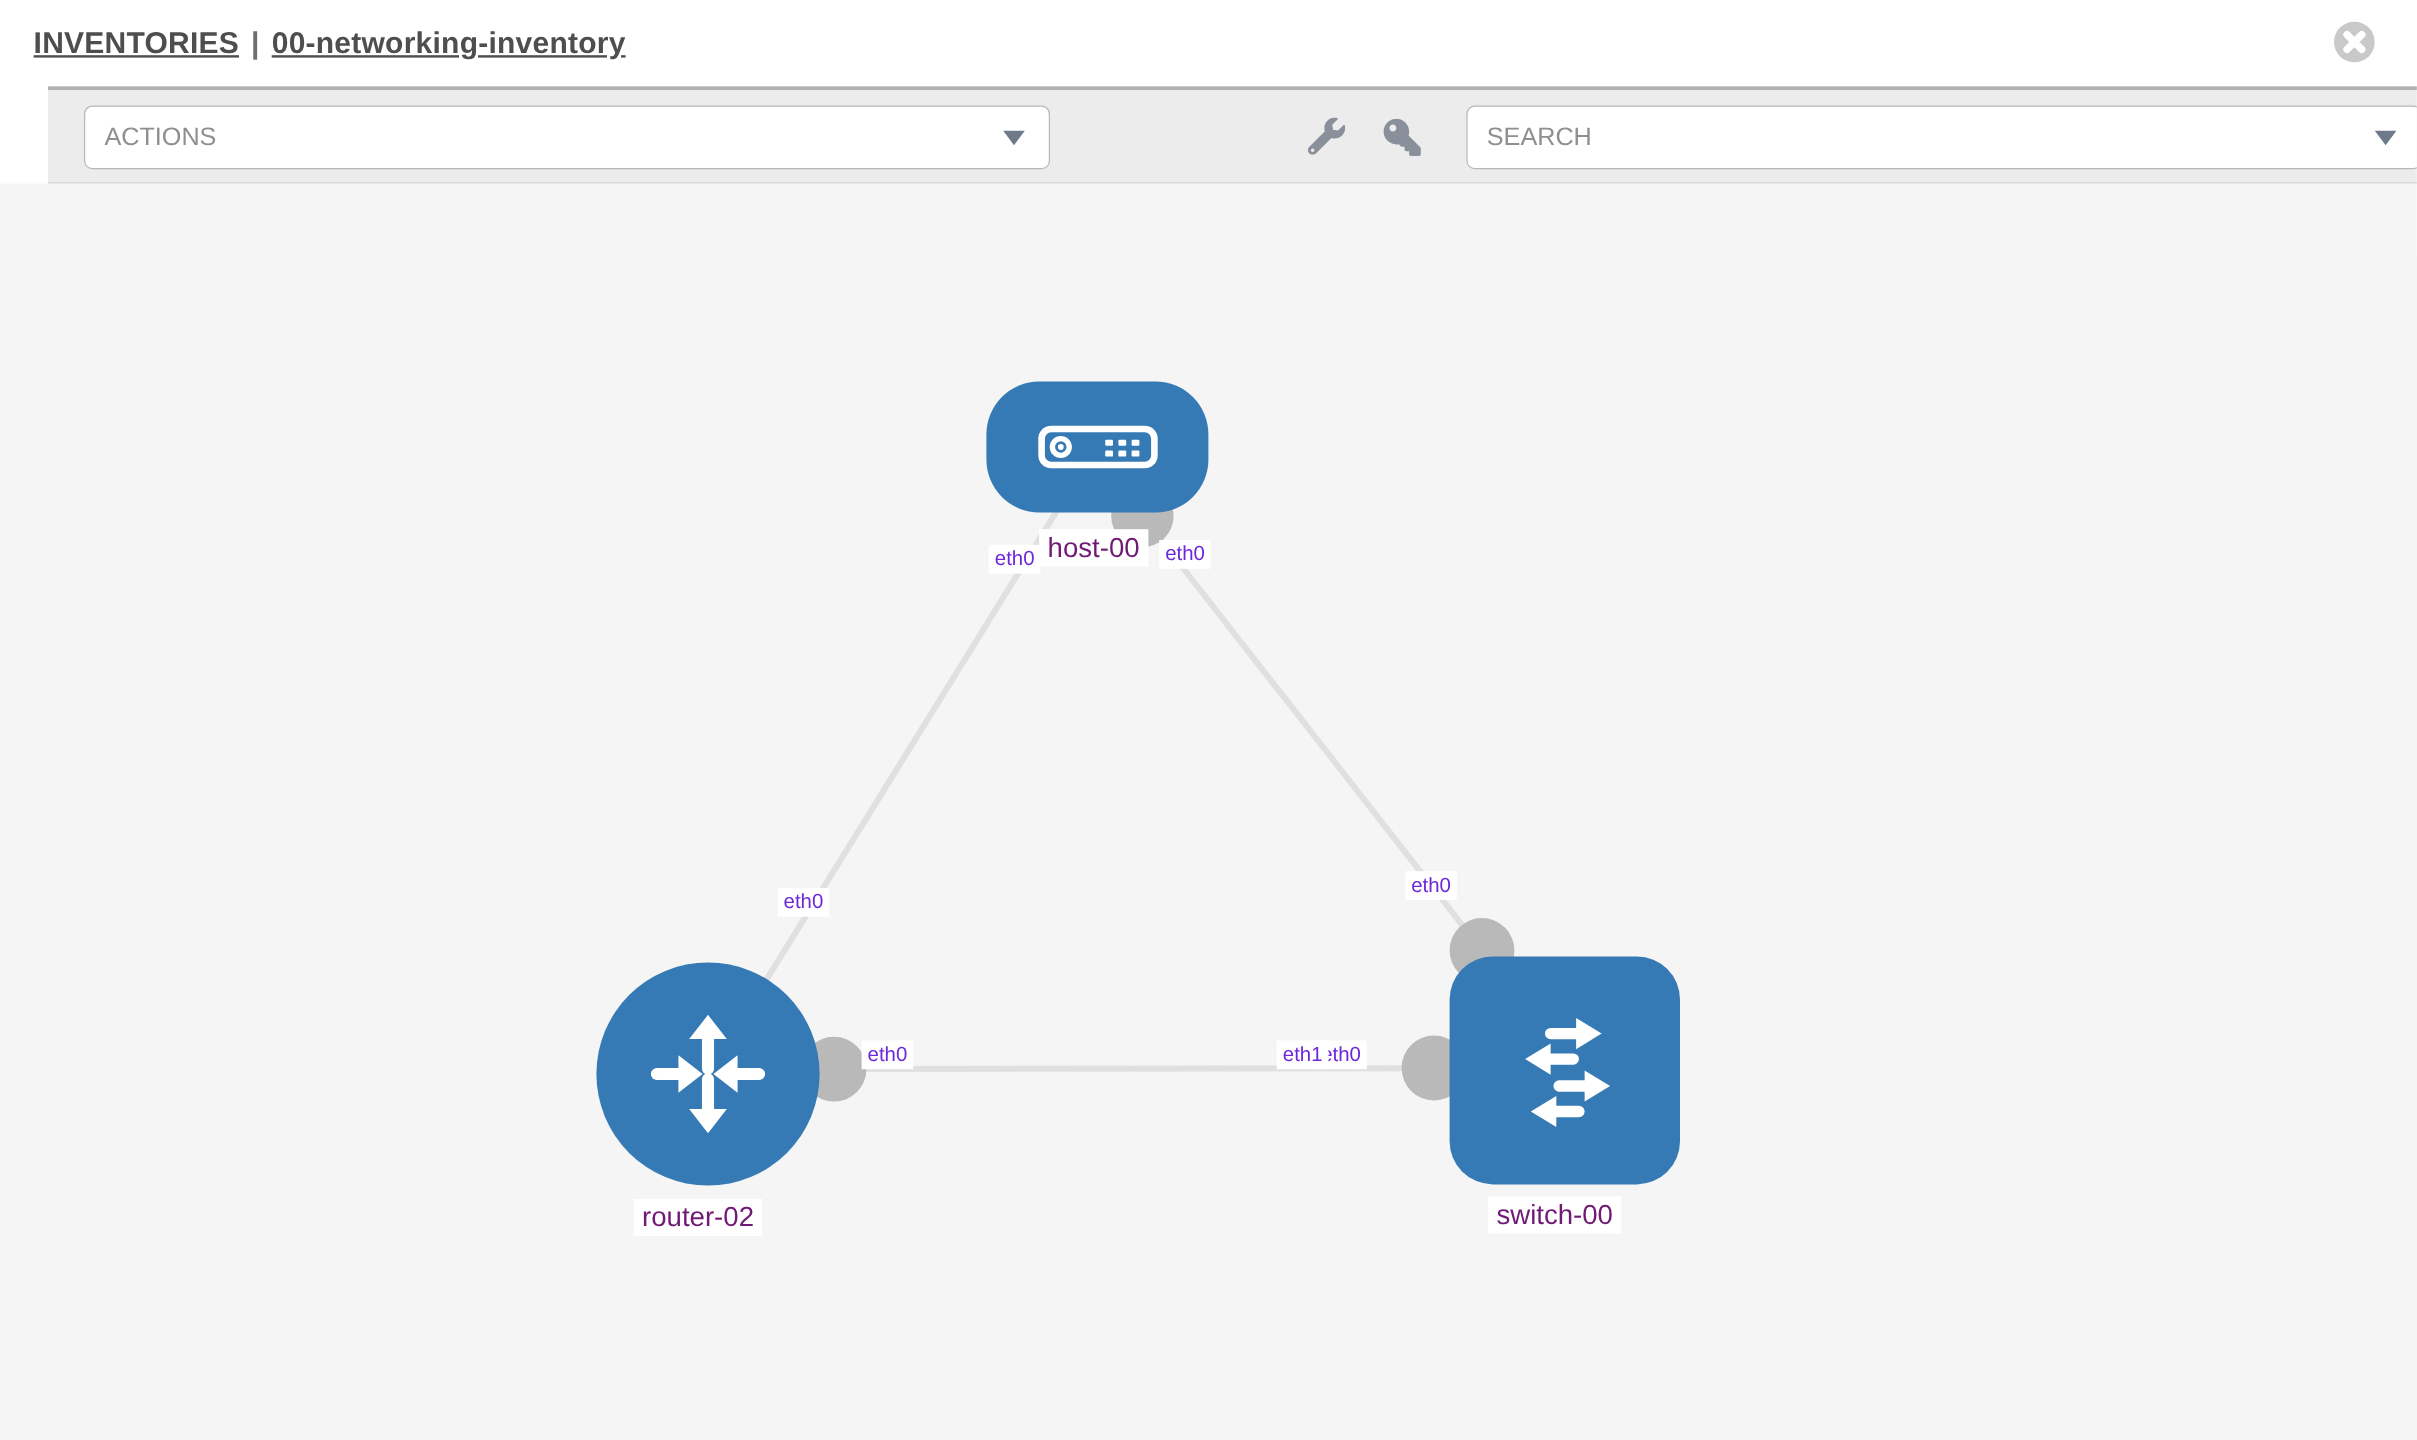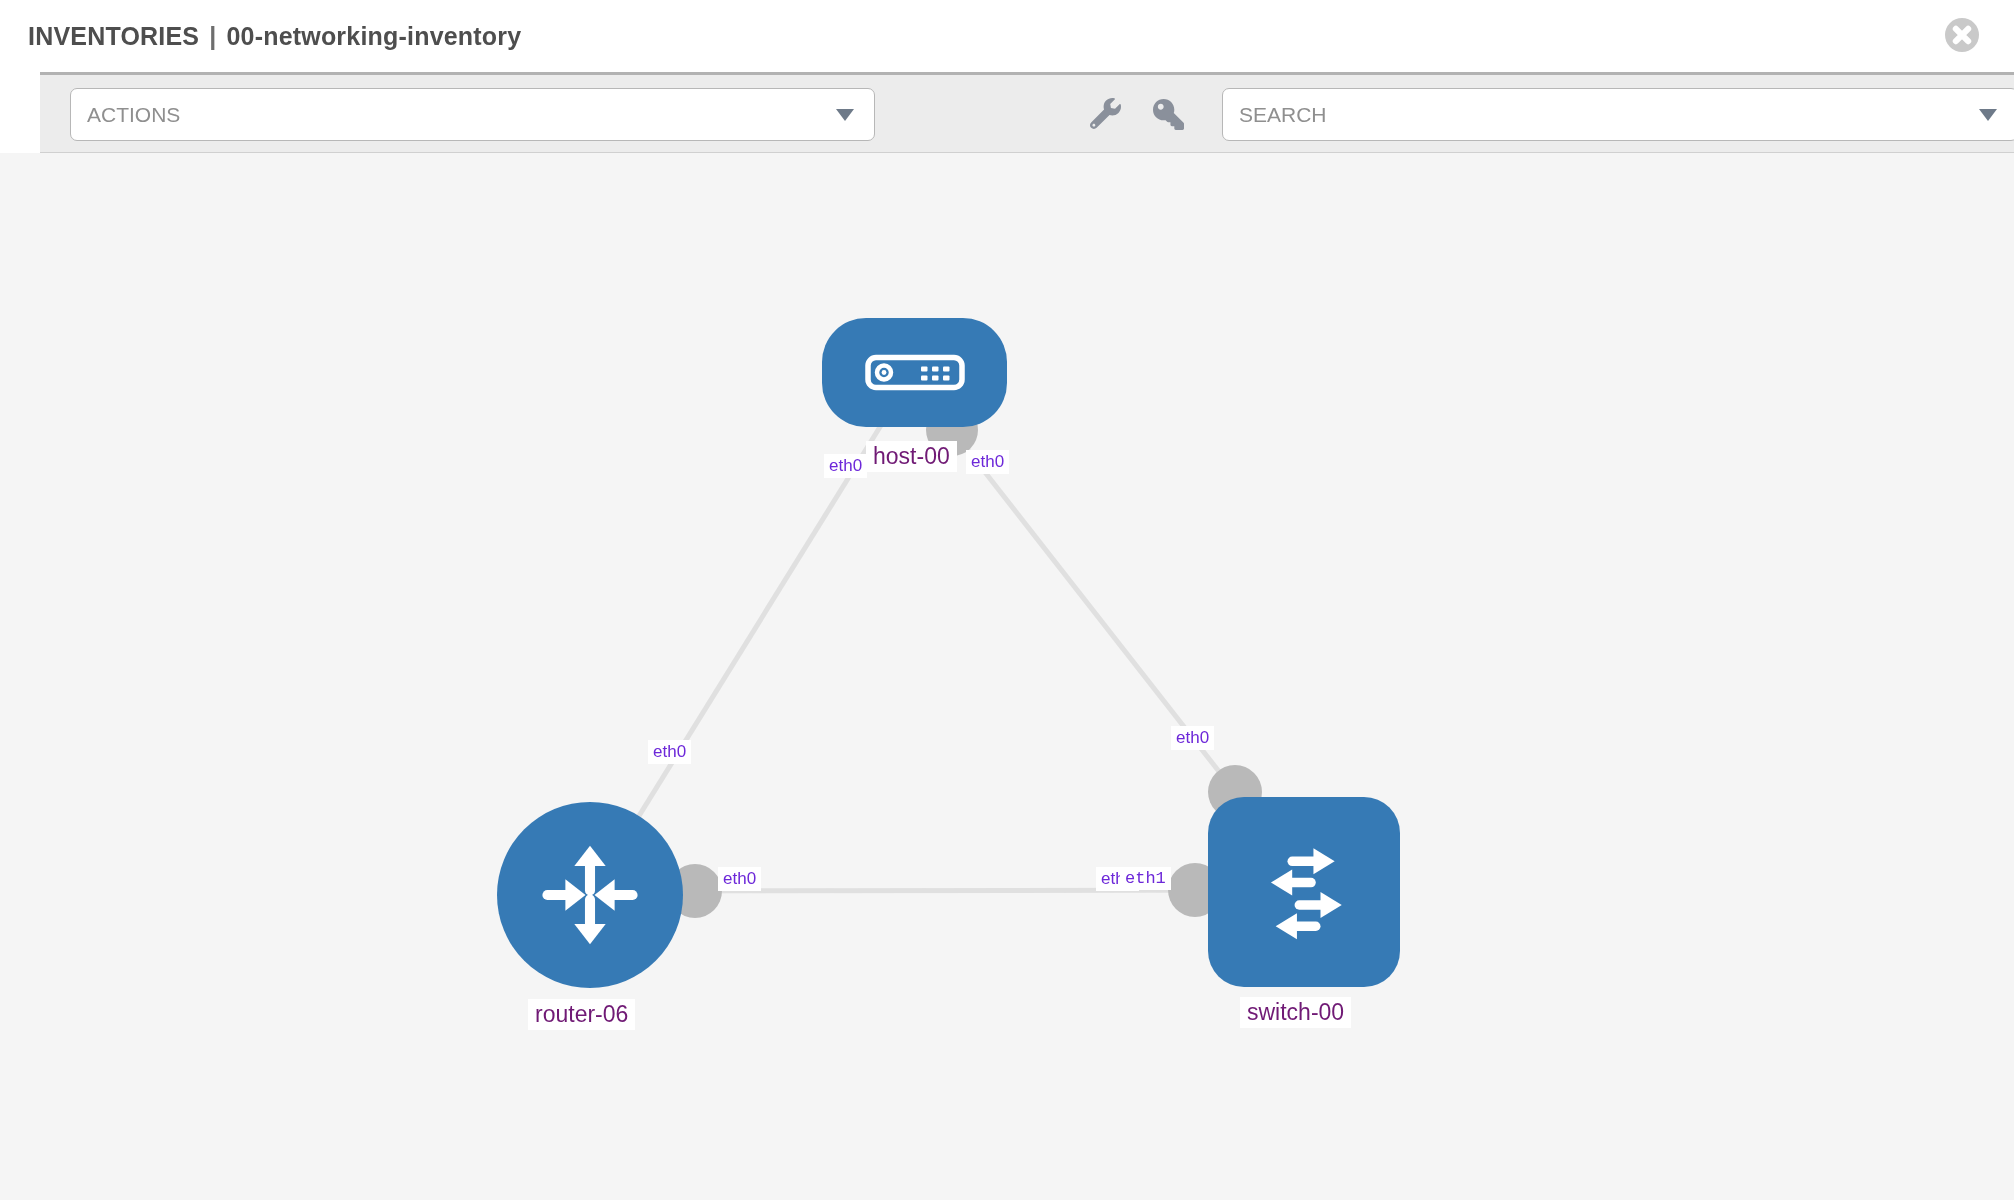--- a/index.html
+++ b/index.html
@@ -3,21 +3,21 @@
 <meta charset="utf-8">
 <style>
   * { margin:0; padding:0; box-sizing:border-box; }
   html,body { width:2014px; height:1200px; overflow:hidden;
     font-family:"Liberation Sans","DejaVu Sans",sans-serif; background:#fff; }
   #app { position:relative; width:2014px; height:1200px; background:#fff; }
 
   
   .header { position:absolute; left:0; top:0; width:2014px; height:72px; background:#fff; }
   .header-title { position:absolute; left:28px; top:0; height:72px; line-height:72px;
-    font-size:25px; font-weight:bold; color:#4e4e4e; letter-spacing:0.2px; }
+    font-size:25px; font-weight:bold; color:#4e4e4e; letter-spacing:0.2px;text-decoration:underline; }
   .header-title .sep { margin:0 10px; color:#6e6e6e; font-weight:bold; }
   .close-btn { position:absolute; left:1945px; top:18px; width:34px; height:34px; cursor:pointer; }
 
   
   .toolbar { position:absolute; left:0; top:72px; width:2014px; height:81px;
     background:#ececec; border-top:3px solid #b2b2b2; border-bottom:1px solid #d0d0d0;margin-left:40px; }
   .dropdown { position:absolute; top:13px; height:53px; background:#fff;
     border:1px solid #b7b7b7; border-radius:7px; }
   .dropdown .dd-label { position:absolute; left:16px; top:0; line-height:51px;
     font-size:21px; color:#8f8f8f; }
@@ -47,21 +47,21 @@
   .lbl-switch { left:1240px; top:844px; }
 
   .if-label { position:absolute; z-index:6; background:#fff; color:#6d28d9;
     font-size:17px; padding:2px 5px; white-space:nowrap; }
   .if-host-left    { left:824px;  top:301px; }
   .if-host-right   { left:966px;  top:297px; }
   .if-router-top   { left:648px;  top:587px; }
   .if-switch-top   { left:1171px; top:573px; }
   .if-router-right { left:718px;  top:714px; }
   .if-switch-left-under { left:1096px; top:714px; z-index:6; }
-  .if-switch-left-over  { left:1120px; top:714px; z-index:7;font-family:Liberation Mono, monospace; }
+  .if-switch-left-over  { left:1064px; top:714px; z-index:7; }
 </style>
 </head>
 <body>
 
 <div id="app">
 
   <div class="header">
     <div class="header-title">
       <span>INVENTORIES</span><span class="sep">|</span><span>00-networking-inventory</span>
     </div>
@@ -151,21 +151,21 @@
           <polygon points="22,42 40,31 40,53" stroke="none"></polygon>
           <line x1="46" y1="61" x2="68" y2="61"></line>
           <polygon points="82,61 64,50 64,72" stroke="none"></polygon>
           <line x1="42" y1="79" x2="60" y2="79"></line>
           <polygon points="26,79 44,68 44,90" stroke="none"></polygon>
         </g>
       </svg>
     </div>
 
     <div class="node-label lbl-host">host-00</div>
-    <div class="node-label lbl-router">router-06</div>
+    <div class="node-label lbl-router">router-02</div>
     <div class="node-label lbl-switch">switch-00</div>
 
     <div class="if-label if-host-left">eth0</div>
     <div class="if-label if-host-right">eth0</div>
     <div class="if-label if-router-top">eth0</div>
     <div class="if-label if-switch-top">eth0</div>
     <div class="if-label if-router-right">eth0</div>
     <div class="if-label if-switch-left-under">eth0</div>
     <div class="if-label if-switch-left-over">eth1</div>
 

